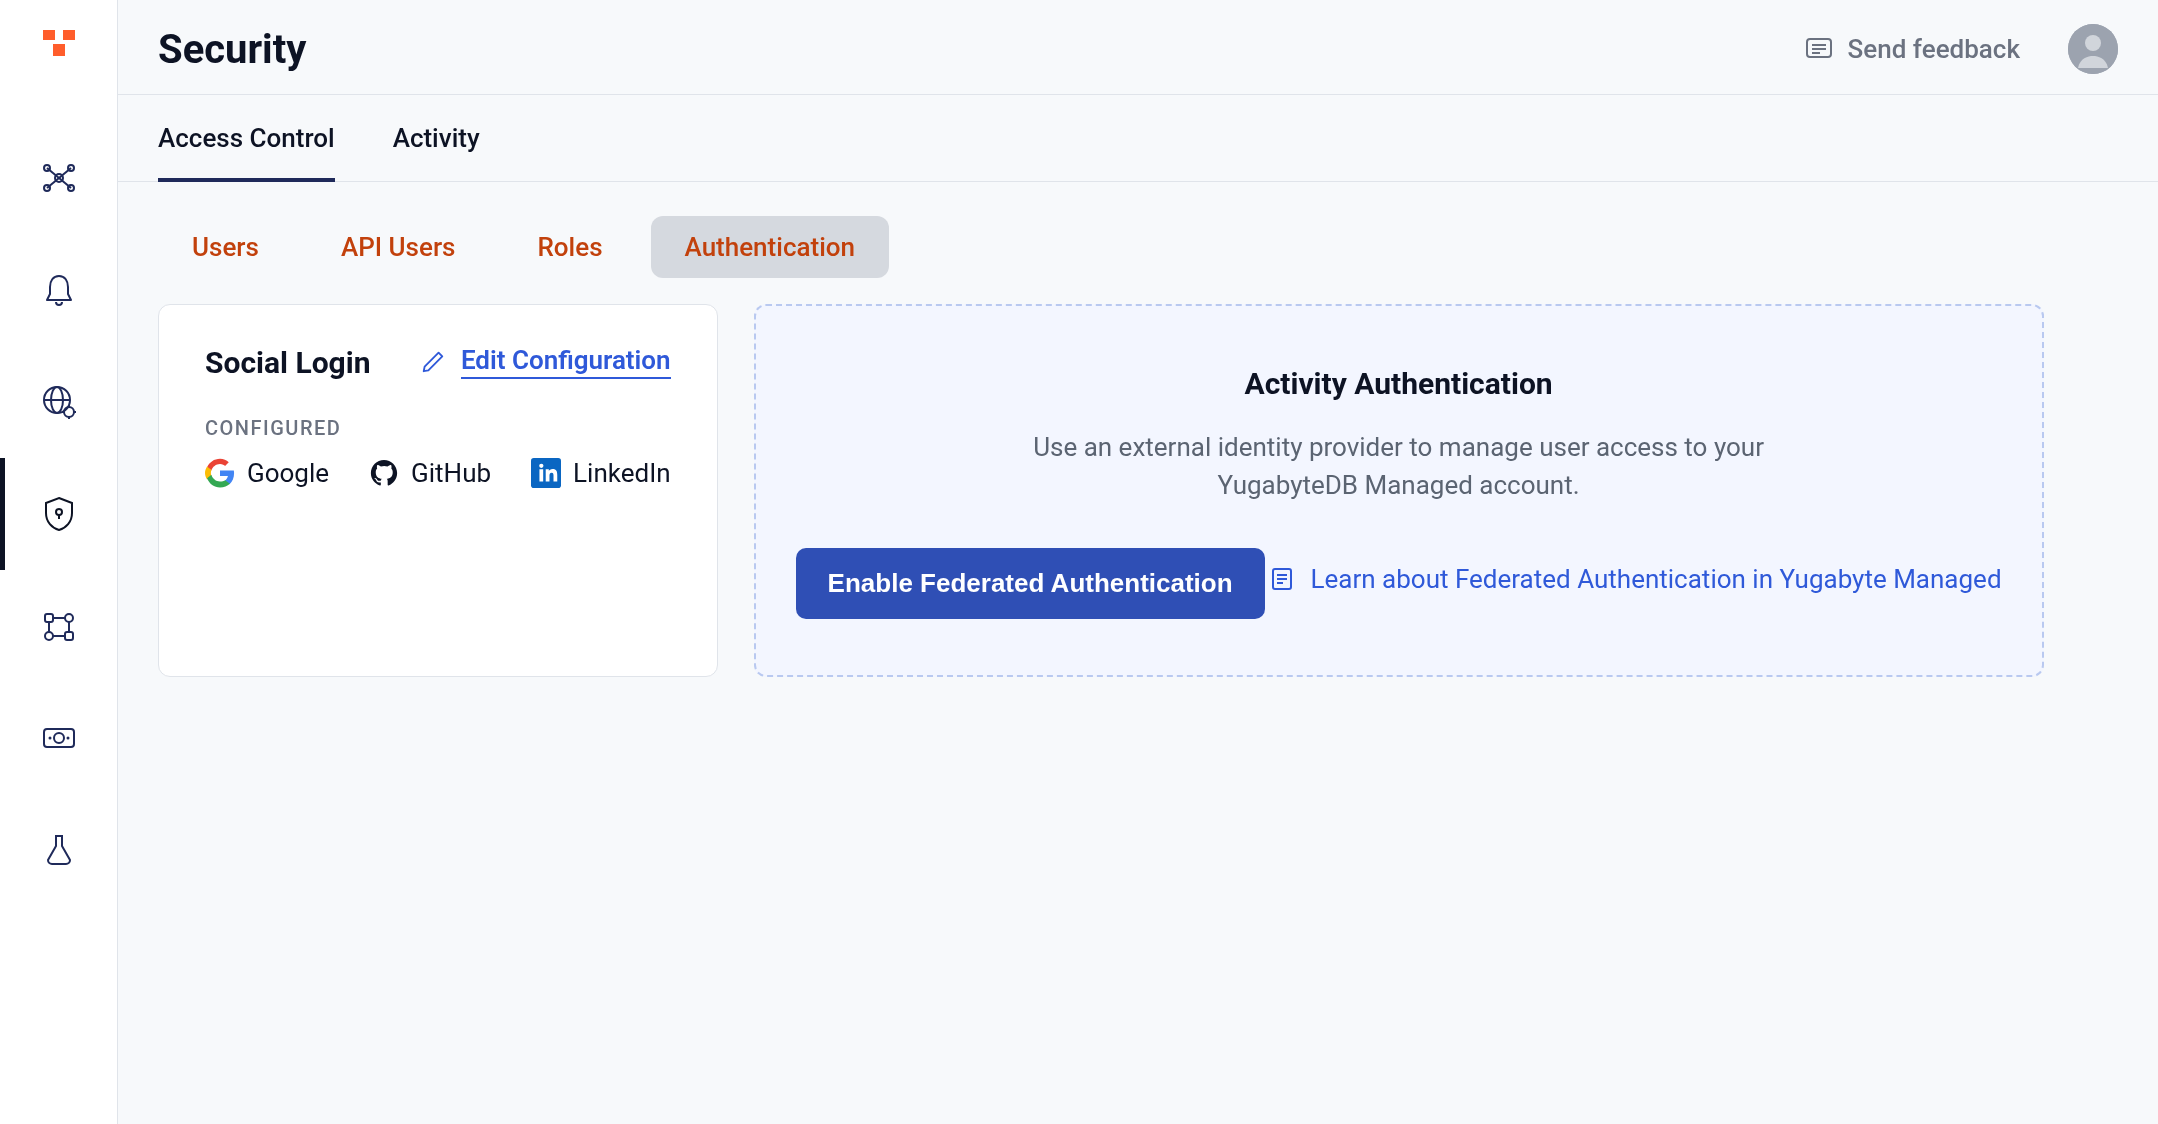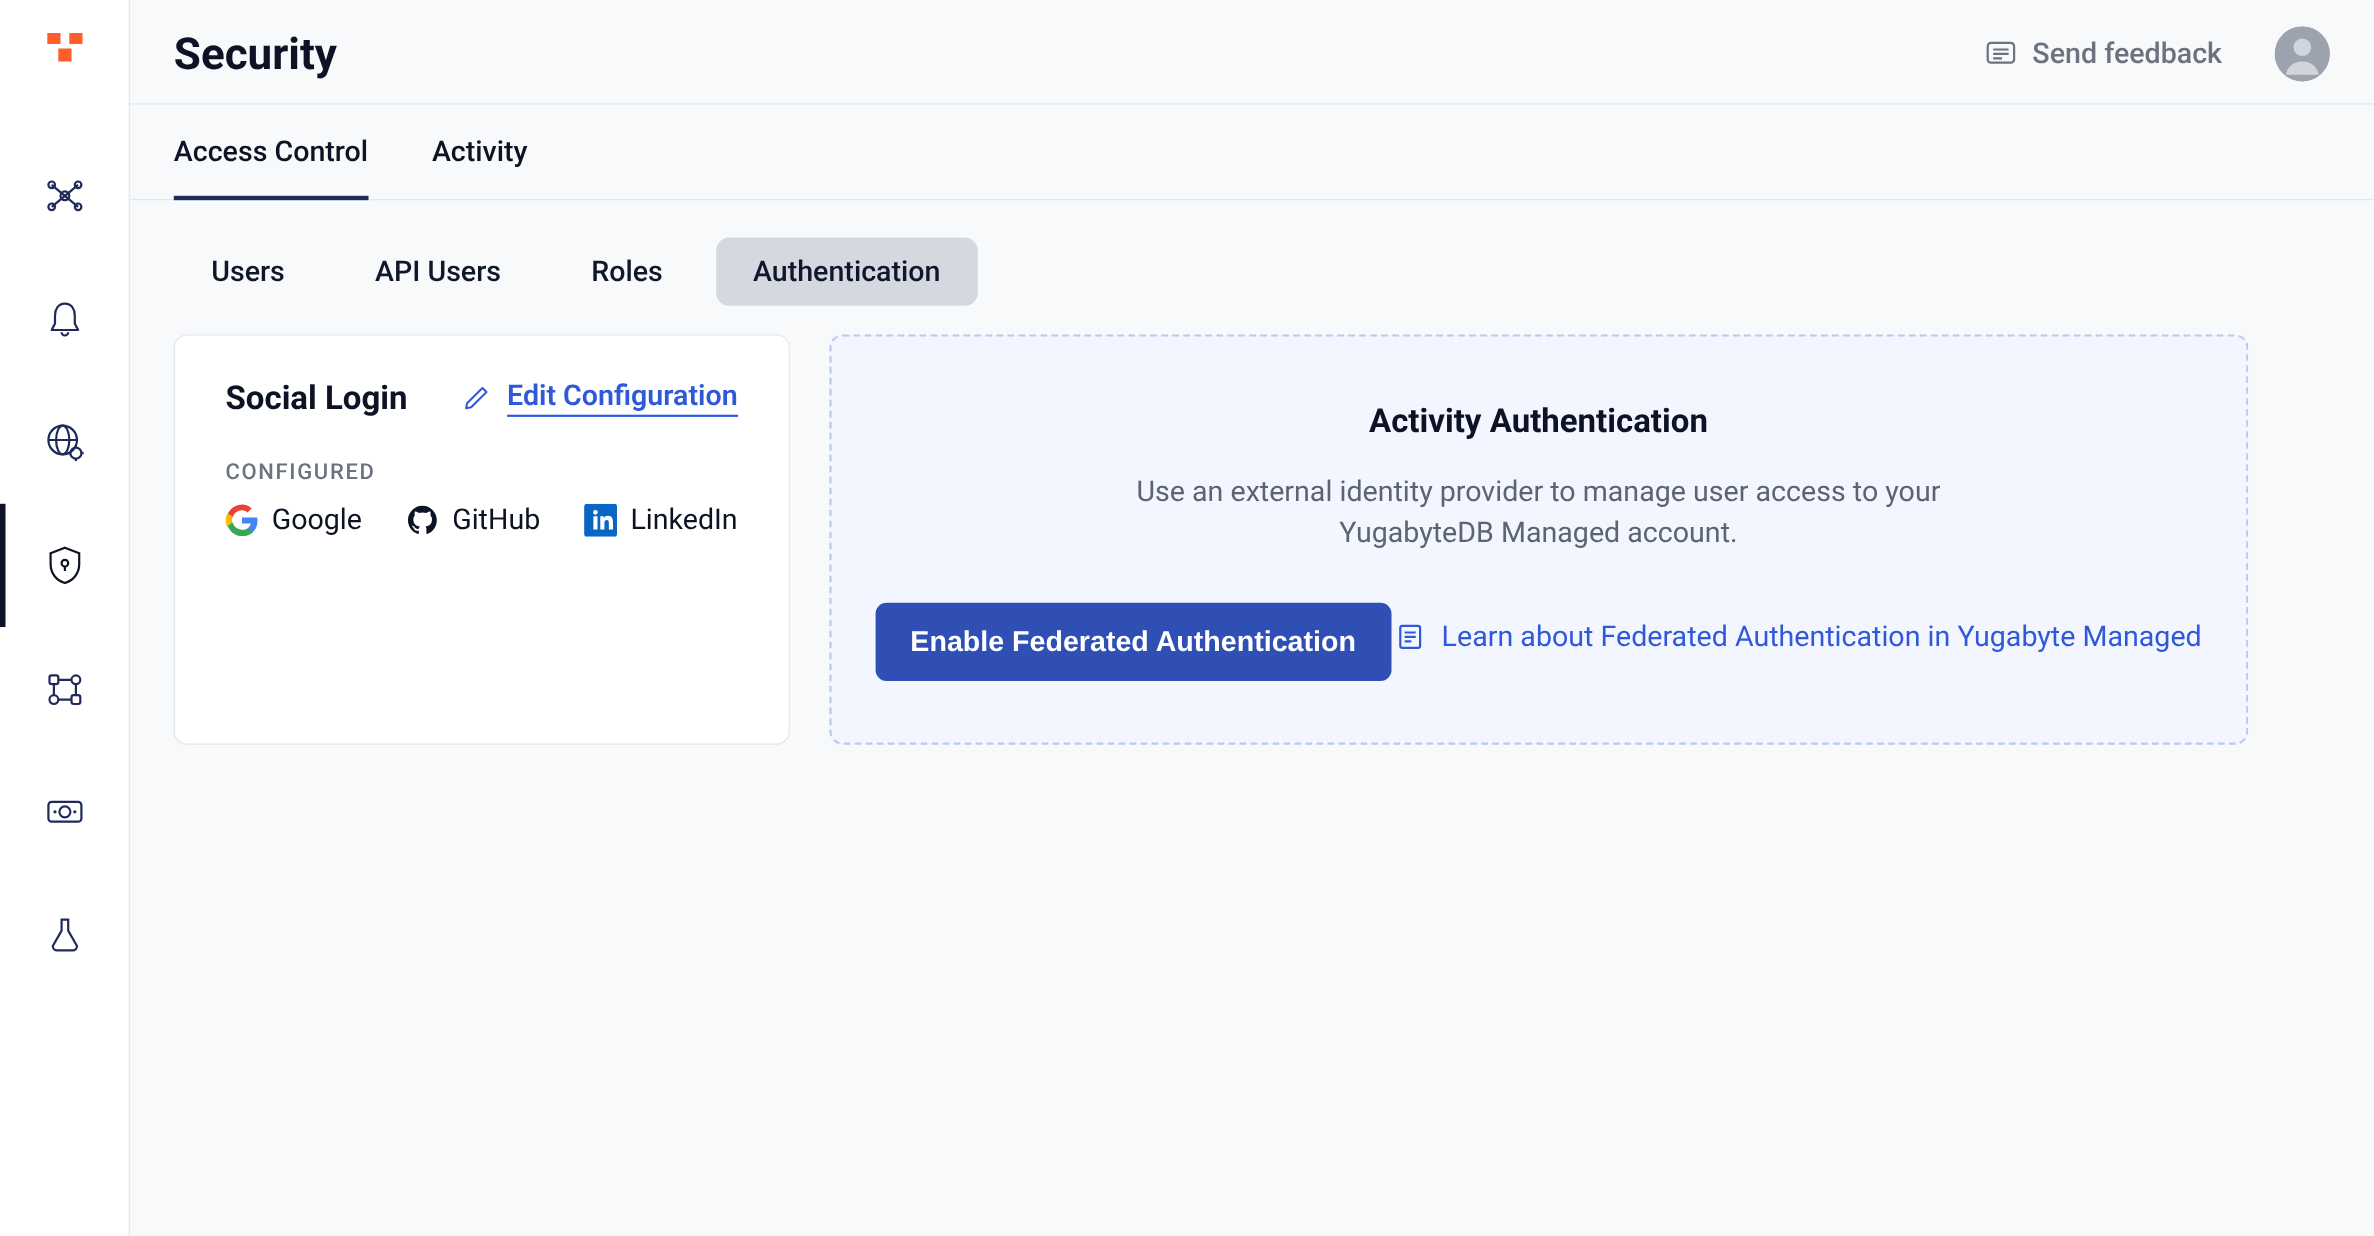--- a/index.html
+++ b/index.html
@@ -116,21 +116,21 @@
   .sub-tabs {
     display: flex;
     gap: 14px;
     padding: 34px 40px 26px 40px;
   }
   .sub-tab {
     font-size: 26px;
     font-weight: 500;
     padding: 16px 34px;
     border-radius: 12px;
-    color: #0f172a;
+    color: #c2410c;
     cursor: pointer;
   }
   .sub-tab.active {
     background: #d5d9df;
   }
 
   
   .content {
     padding: 0 40px 40px 40px;
     display: flex;

